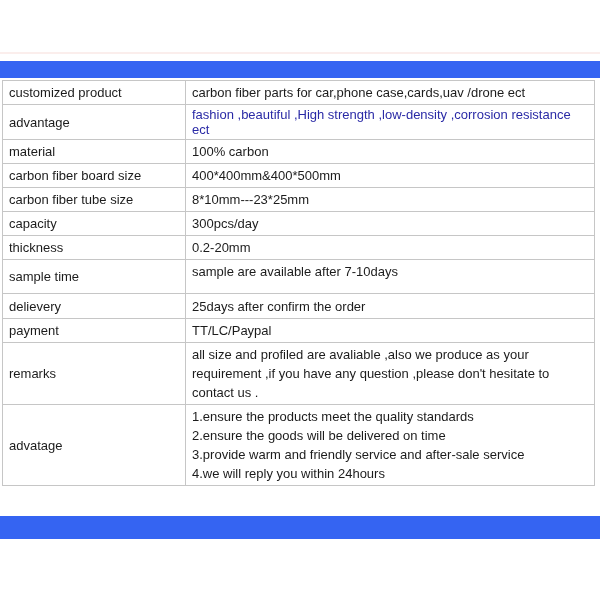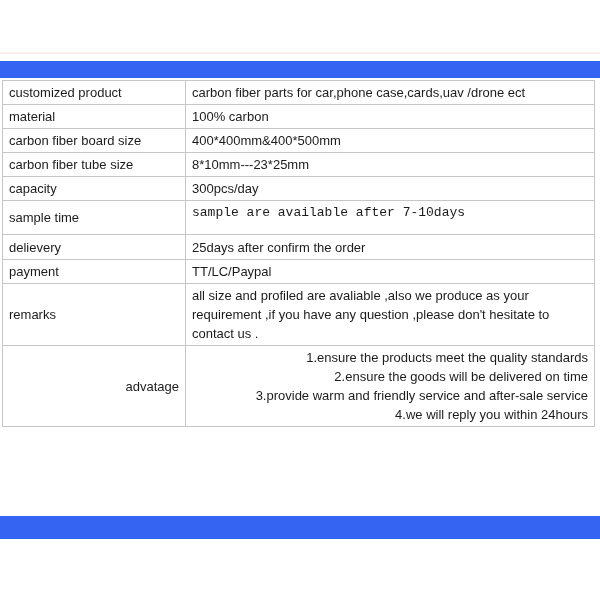--- a/index.html
+++ b/index.html
@@ -30,57 +30,65 @@
   table.spec td{
     border:1px solid var(--border-gray);
     padding:2px 6px;
     vertical-align:middle;
     overflow:hidden;
   }
   td.label{width:170px;}
   td.value{}
   tr.r-std td{height:19px;}
   tr.r-sample td{height:27px;}
-  tr.r-sample td.value{vertical-align:top;padding-top:4px;font-family:Liberation Mono, monospace;}
+  tr.r-sample td.value{vertical-align:top;padding-top:4px;}
   tr.r-deliv td{height:20px;}
   tr.r-remarks td{height:56px;}
   tr.r-remarks td.value{line-height:19px;}
-  tr.r-advatage td{height:73px;text-align:right;}
+  tr.r-advatage td{height:73px;}
   tr.r-advatage td.value{line-height:19px;white-space:pre-line;}
   td.value.blue{color:var(--advantage-text);}
 </style>
 </head>
 <body>
 
 <div class="canvas">
 
   <div class="pink-line"></div>
   <div class="banner top"></div>
 
   <table class="spec">
     <tbody>
       <tr class="r-std">
         <td class="label">customized product</td>
         <td class="value">carbon fiber parts for car,phone case,cards,uav /drone ect</td>
       </tr>
       <tr class="r-std">
+        <td class="label">advantage</td>
+        <td class="value blue">fashion ,beautiful ,High strength ,low-density ,corrosion resistance ect</td>
+      </tr>
+      <tr class="r-std">
         <td class="label">material</td>
         <td class="value">100% carbon</td>
       </tr>
       <tr class="r-std">
         <td class="label">carbon fiber board size</td>
         <td class="value">400*400mm&amp;400*500mm</td>
       </tr>
       <tr class="r-std">
         <td class="label">carbon fiber tube size</td>
         <td class="value">8*10mm---23*25mm</td>
       </tr>
       <tr class="r-std">
         <td class="label">capacity</td>
         <td class="value">300pcs/day</td>
+      </tr>
+      <tr class="r-std">
+        <td class="label">thickness</td>
+        <td class="value">0.2-20mm</td>
       </tr>
       <tr class="r-sample">
         <td class="label">sample time</td>
         <td class="value">sample are available after 7-10days</td>
       </tr>
       <tr class="r-deliv">
         <td class="label">delievery</td>
         <td class="value">25days after confirm the order</td>
       </tr>
       <tr class="r-std">

